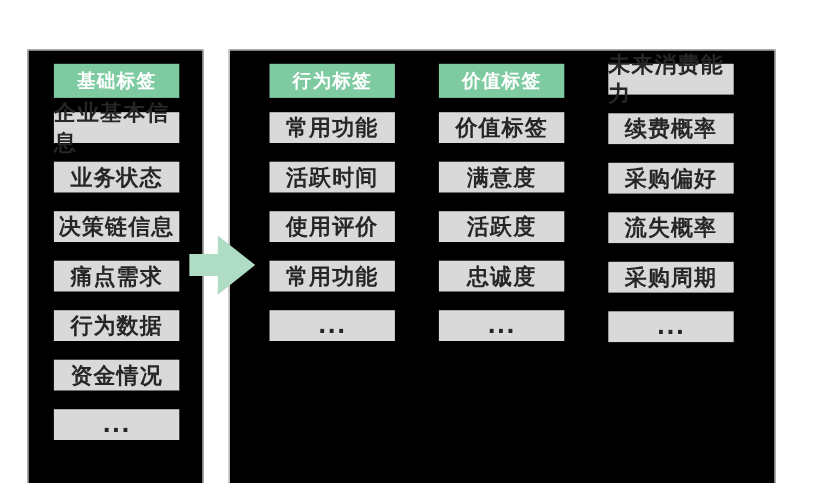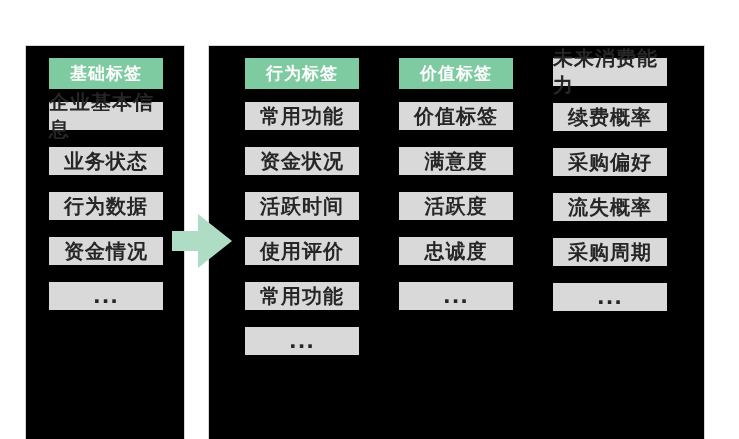--- a/index.html
+++ b/index.html
@@ -61,37 +61,38 @@
 </head>
 <body>
 
 <div class="canvas">
 
   <div class="panel panel-left">
     <div class="tag-col">
       <div class="col-header">基础标签</div>
       <div class="tag-item">企业基本信息</div>
       <div class="tag-item">业务状态</div>
+      <div class="tag-item">决策链信息</div>
+      <div class="tag-item">痛点需求</div>
       <div class="tag-item">行为数据</div>
       <div class="tag-item">资金情况</div>
       <div class="tag-item">...</div>
     </div>
   </div>
 
   <svg class="arrow" viewBox="0 0 60 54" aria-hidden="true">
     <polygon points="0,17 26,17 26,0 60,27 26,54 26,37 0,37" fill="#aedcc4"></polygon>
   </svg>
 
   <div class="panel panel-right">
     <div class="cols">
 
       <div class="tag-col">
         <div class="col-header">行为标签</div>
         <div class="tag-item">常用功能</div>
-        <div class="tag-item">资金状况</div>
         <div class="tag-item">活跃时间</div>
         <div class="tag-item">使用评价</div>
         <div class="tag-item">常用功能</div>
         <div class="tag-item">...</div>
       </div>
 
       <div class="tag-col">
         <div class="col-header">价值标签</div>
         <div class="tag-item">价值标签</div>
         <div class="tag-item">满意度</div>

